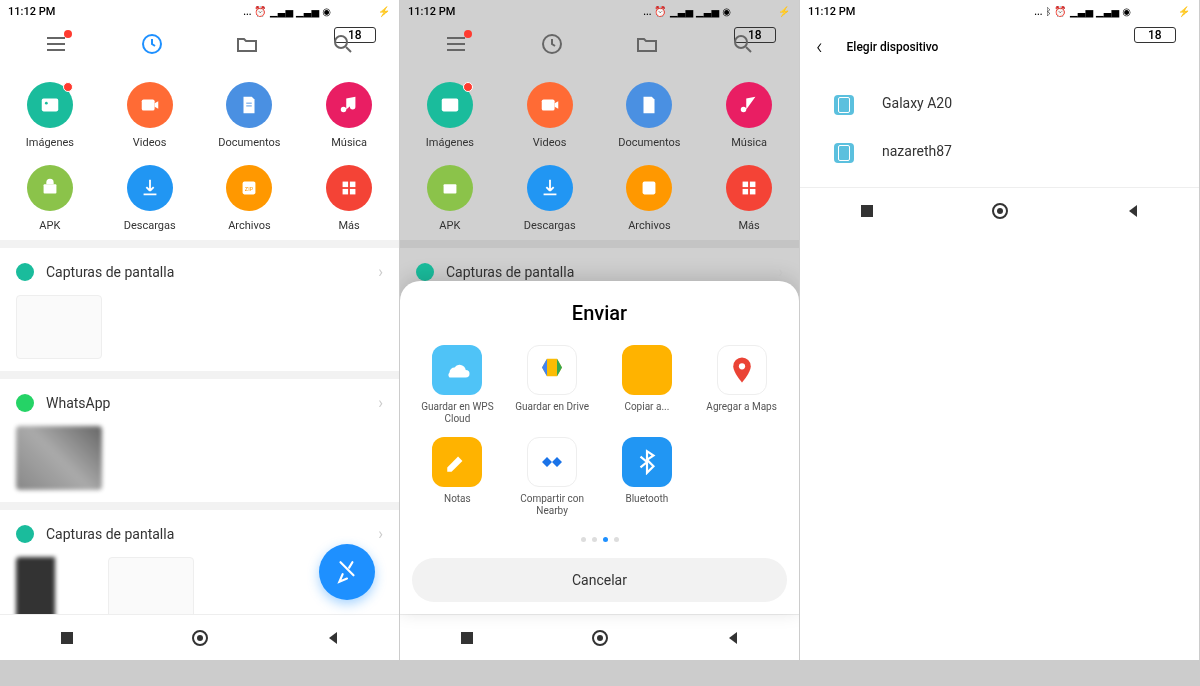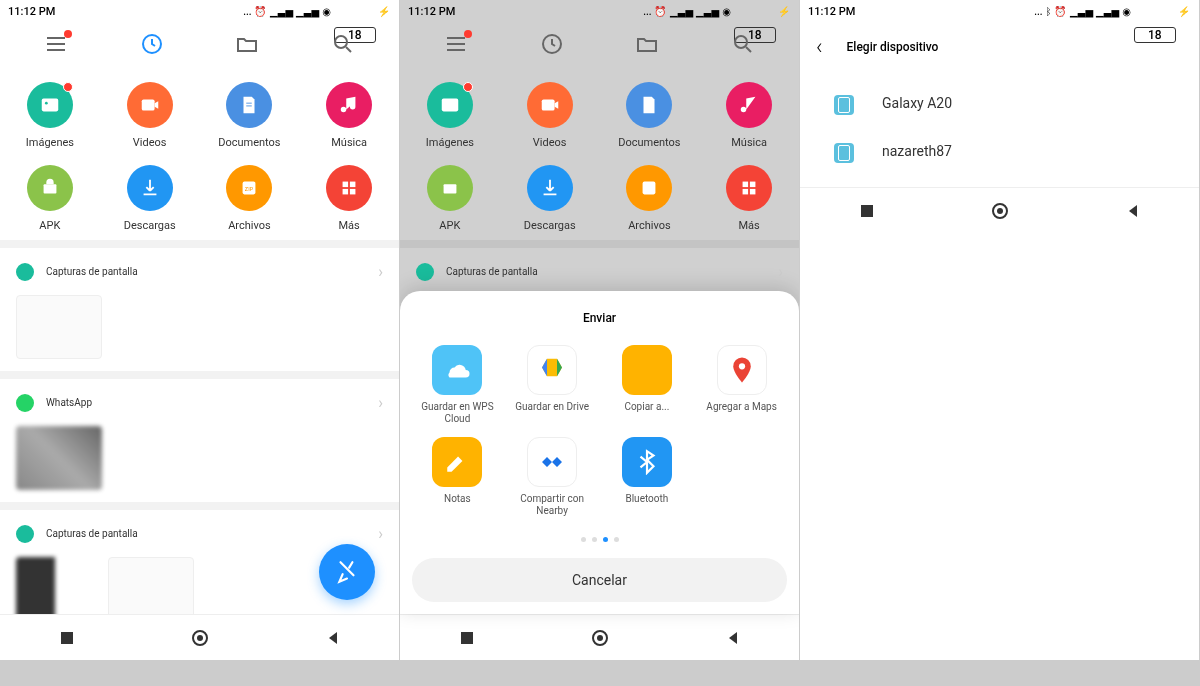--- a/index.html
+++ b/index.html
@@ -22,37 +22,37 @@
     .cat-grid { display: grid; grid-template-columns: repeat(4, 1fr); gap: 16px; padding: 16px 8px 8px; }
     .cat-item { display: flex; flex-direction: column; align-items: center; gap: 8px; }
     .cat-circle { width: 46px; height: 46px; border-radius: 50%; display: flex; align-items: center; justify-content: center; position: relative; }
     .cat-circle svg { width: 22px; height: 22px; fill: #fff; }
     .cat-label { font-size: 11px; color: #333; }
     .mini-dot { position: absolute; top: 0; right: 0; width: 10px; height: 10px; background: #ff3b30; border-radius: 50%; border: 1.5px solid #fff; }
 
     .section { border-top: 8px solid #f2f2f2; }
     .section-header { display: flex; align-items: center; padding: 14px 16px; gap: 12px; }
     .section-dot { width: 18px; height: 18px; background: #1abc9c; border-radius: 50%; flex-shrink: 0; }
-    .section-title { flex: 1; font-size: 10px; color: #333; }
+    .section-title { flex: 1; font-size: 14px; color: #333; }
     .chevron { color: #ccc; font-size: 16px; }
     .thumb-row { display: flex; gap: 6px; padding: 0 16px 12px; }
     .thumb { width: 86px; height: 64px; background: #eee; border-radius: 4px; position: relative;}
     .thumb.blur { filter: blur(2px); background: linear-gradient(45deg, #888, #aaa, #666); }
     .thumb.blur2 { filter: blur(2px); background: linear-gradient(90deg, #333 0%, #333 45%, #fff 46%, #fff 100%); }
     .thumb.doc { background: #fafafa; border: 1px solid #eee; }
 
     .fab { position: absolute; bottom: 60px; right: 24px; width: 56px; height: 56px; background: #1e90ff; border-radius: 50%; display: flex; align-items: center; justify-content: center; box-shadow: 0 4px 12px rgba(30,144,255,0.4); }
     .fab svg { width: 26px; height: 26px; fill: #fff; }
 
     .navbar { height: 46px; display: flex; align-items: center; justify-content: space-around; border-top: 1px solid #eee; }
     .nav-btn { width: 20px; height: 20px; display: flex; align-items: center; justify-content: center; }
 
     
     .overlay { position: absolute; bottom: 46px; left: 0; right: 0; background: #fff; border-radius: 20px 20px 0 0; padding: 20px 12px 12px; box-shadow: 0 -4px 20px rgba(0,0,0,0.15); }
-    .share-title { text-align: center; font-size: 12px; font-weight: 500; margin-bottom: 20px; }
+    .share-title { text-align: center; font-size: 20px; font-weight: 500; margin-bottom: 20px; }
     .share-grid { display: grid; grid-template-columns: repeat(4, 1fr); gap: 12px 4px; margin-bottom: 20px; }
     .share-item { display: flex; flex-direction: column; align-items: center; gap: 6px; }
     .share-icon { width: 50px; height: 50px; border-radius: 12px; display: flex; align-items: center; justify-content: center; }
     .share-label { font-size: 10px; color: #555; text-align: center; line-height: 1.2; max-width: 80px; }
     .dots { display: flex; justify-content: center; gap: 6px; margin-bottom: 16px; }
     .dot { width: 5px; height: 5px; background: #ddd; border-radius: 50%; }
     .dot.active { background: #1e90ff; }
     .cancel-btn { background: #f2f2f2; border-radius: 24px; padding: 14px; text-align: center; font-size: 14px; color: #333; }
 
     

